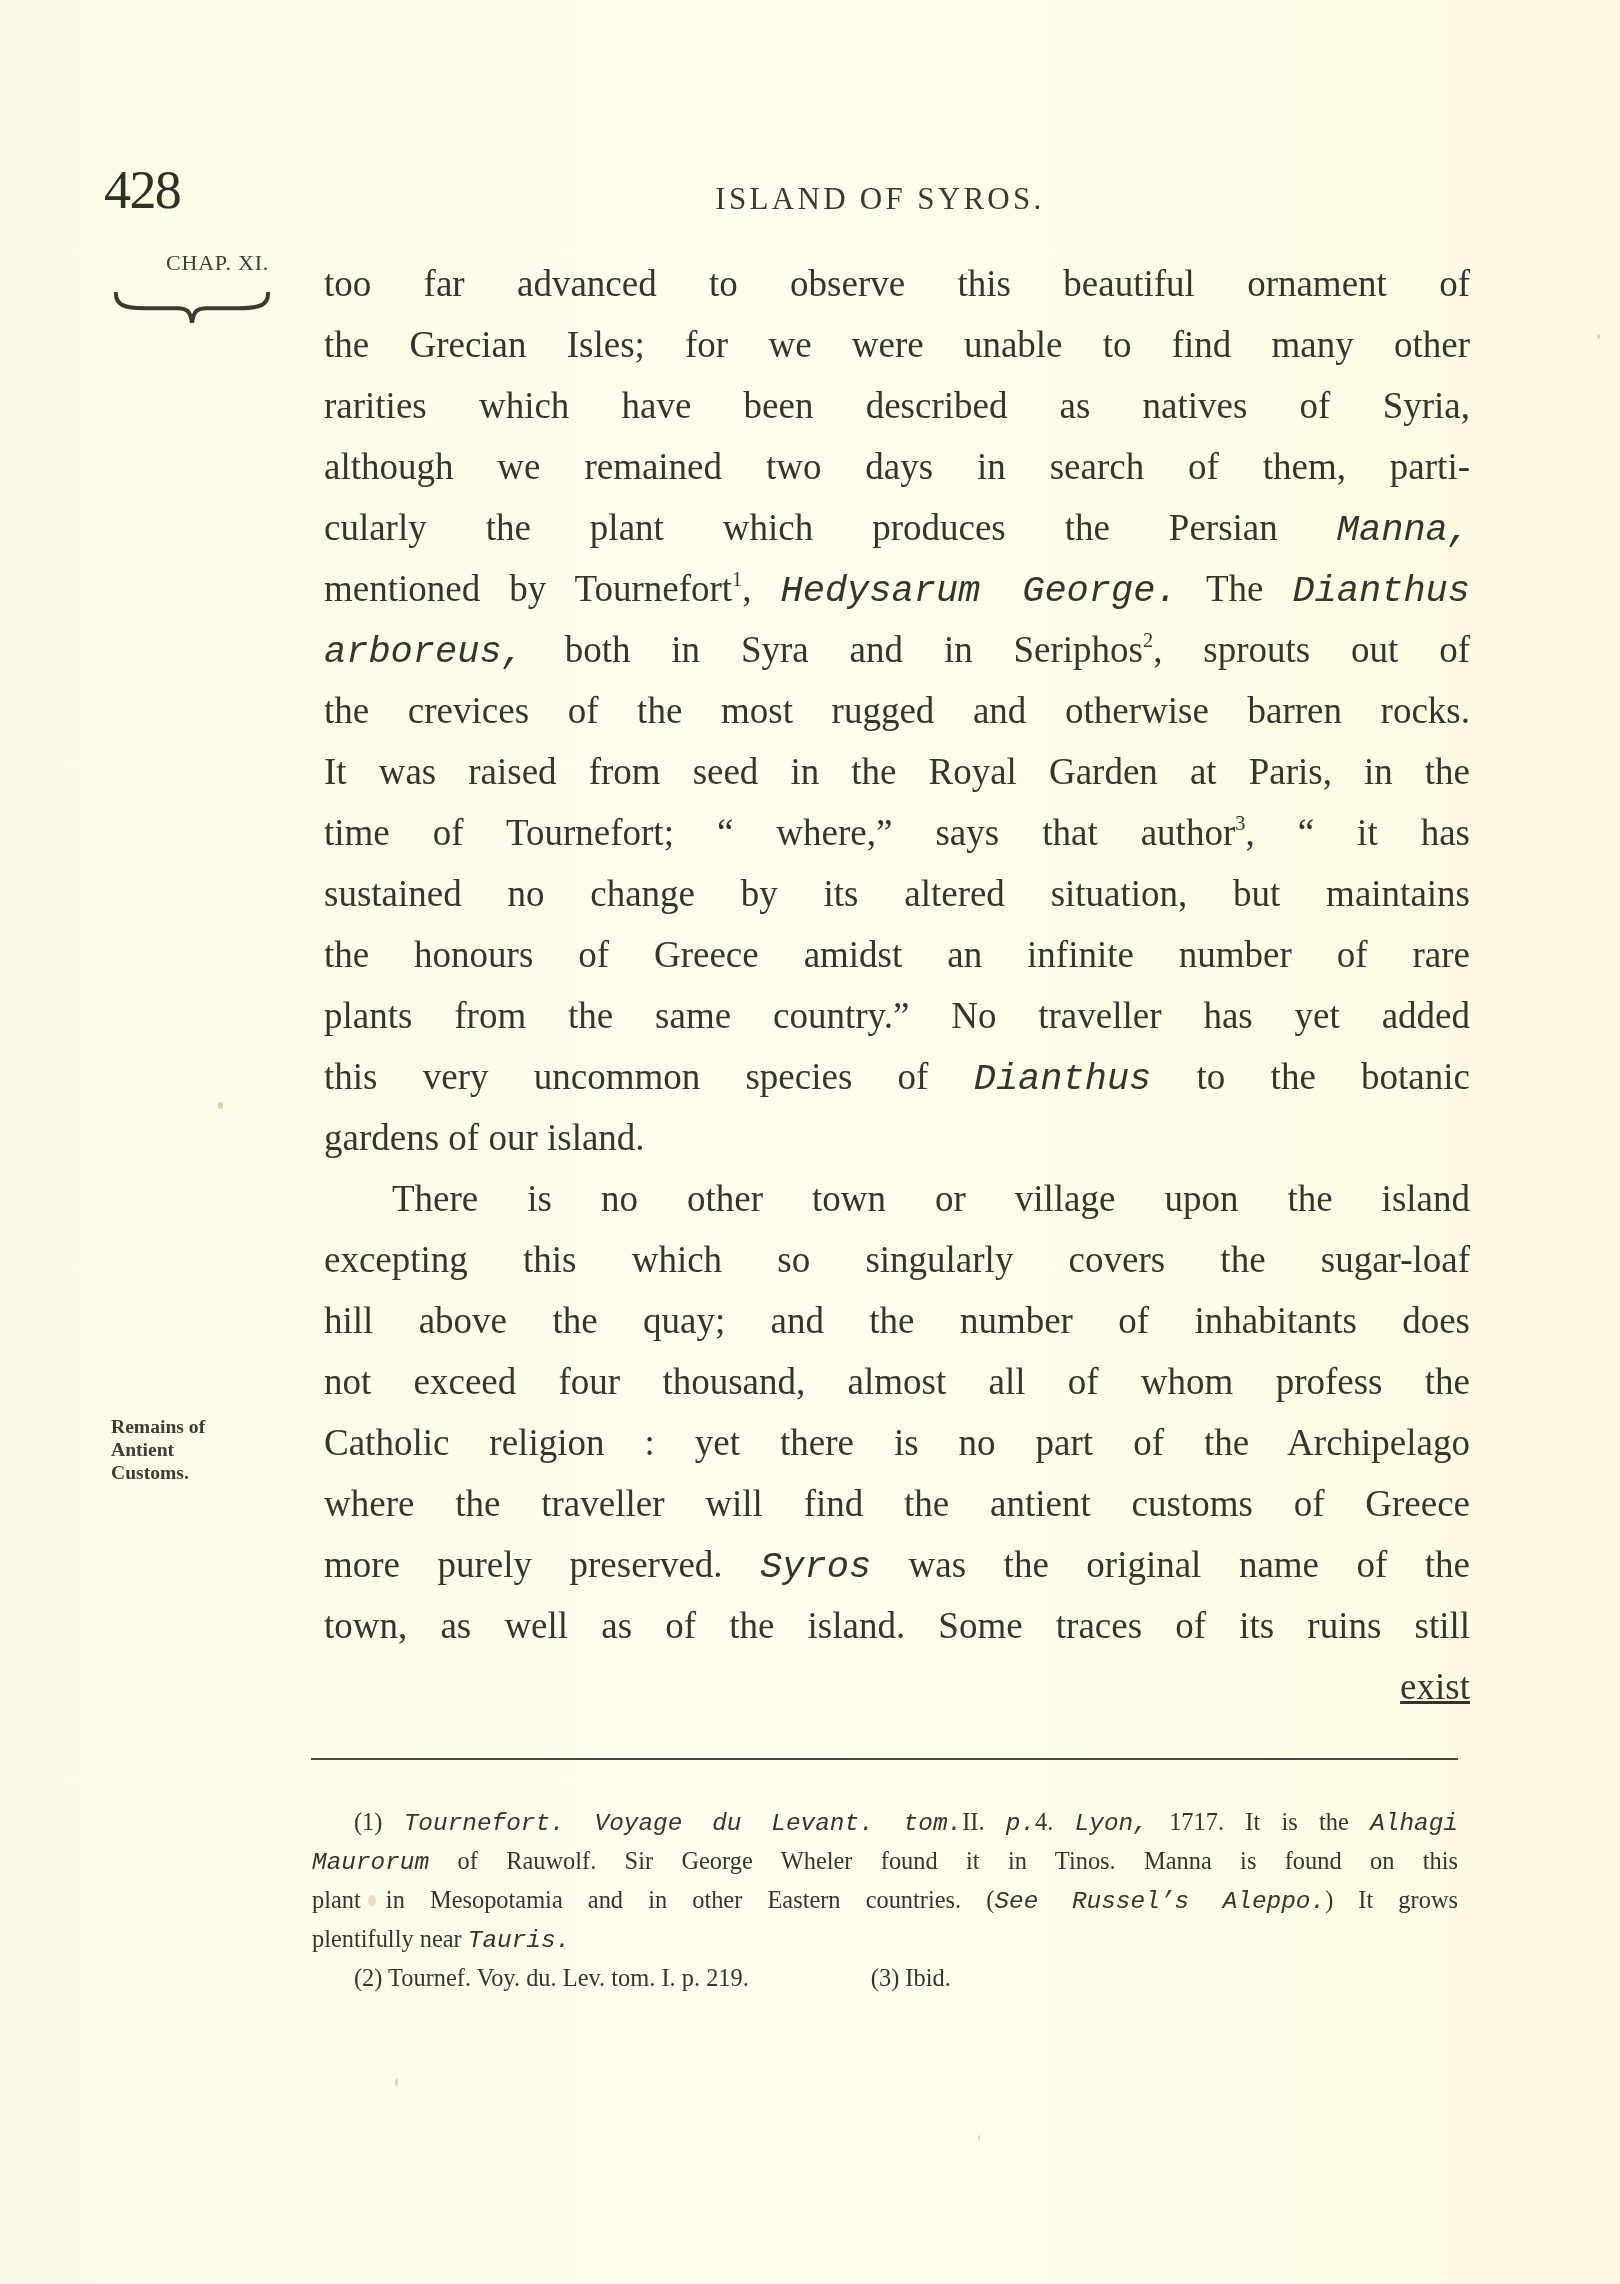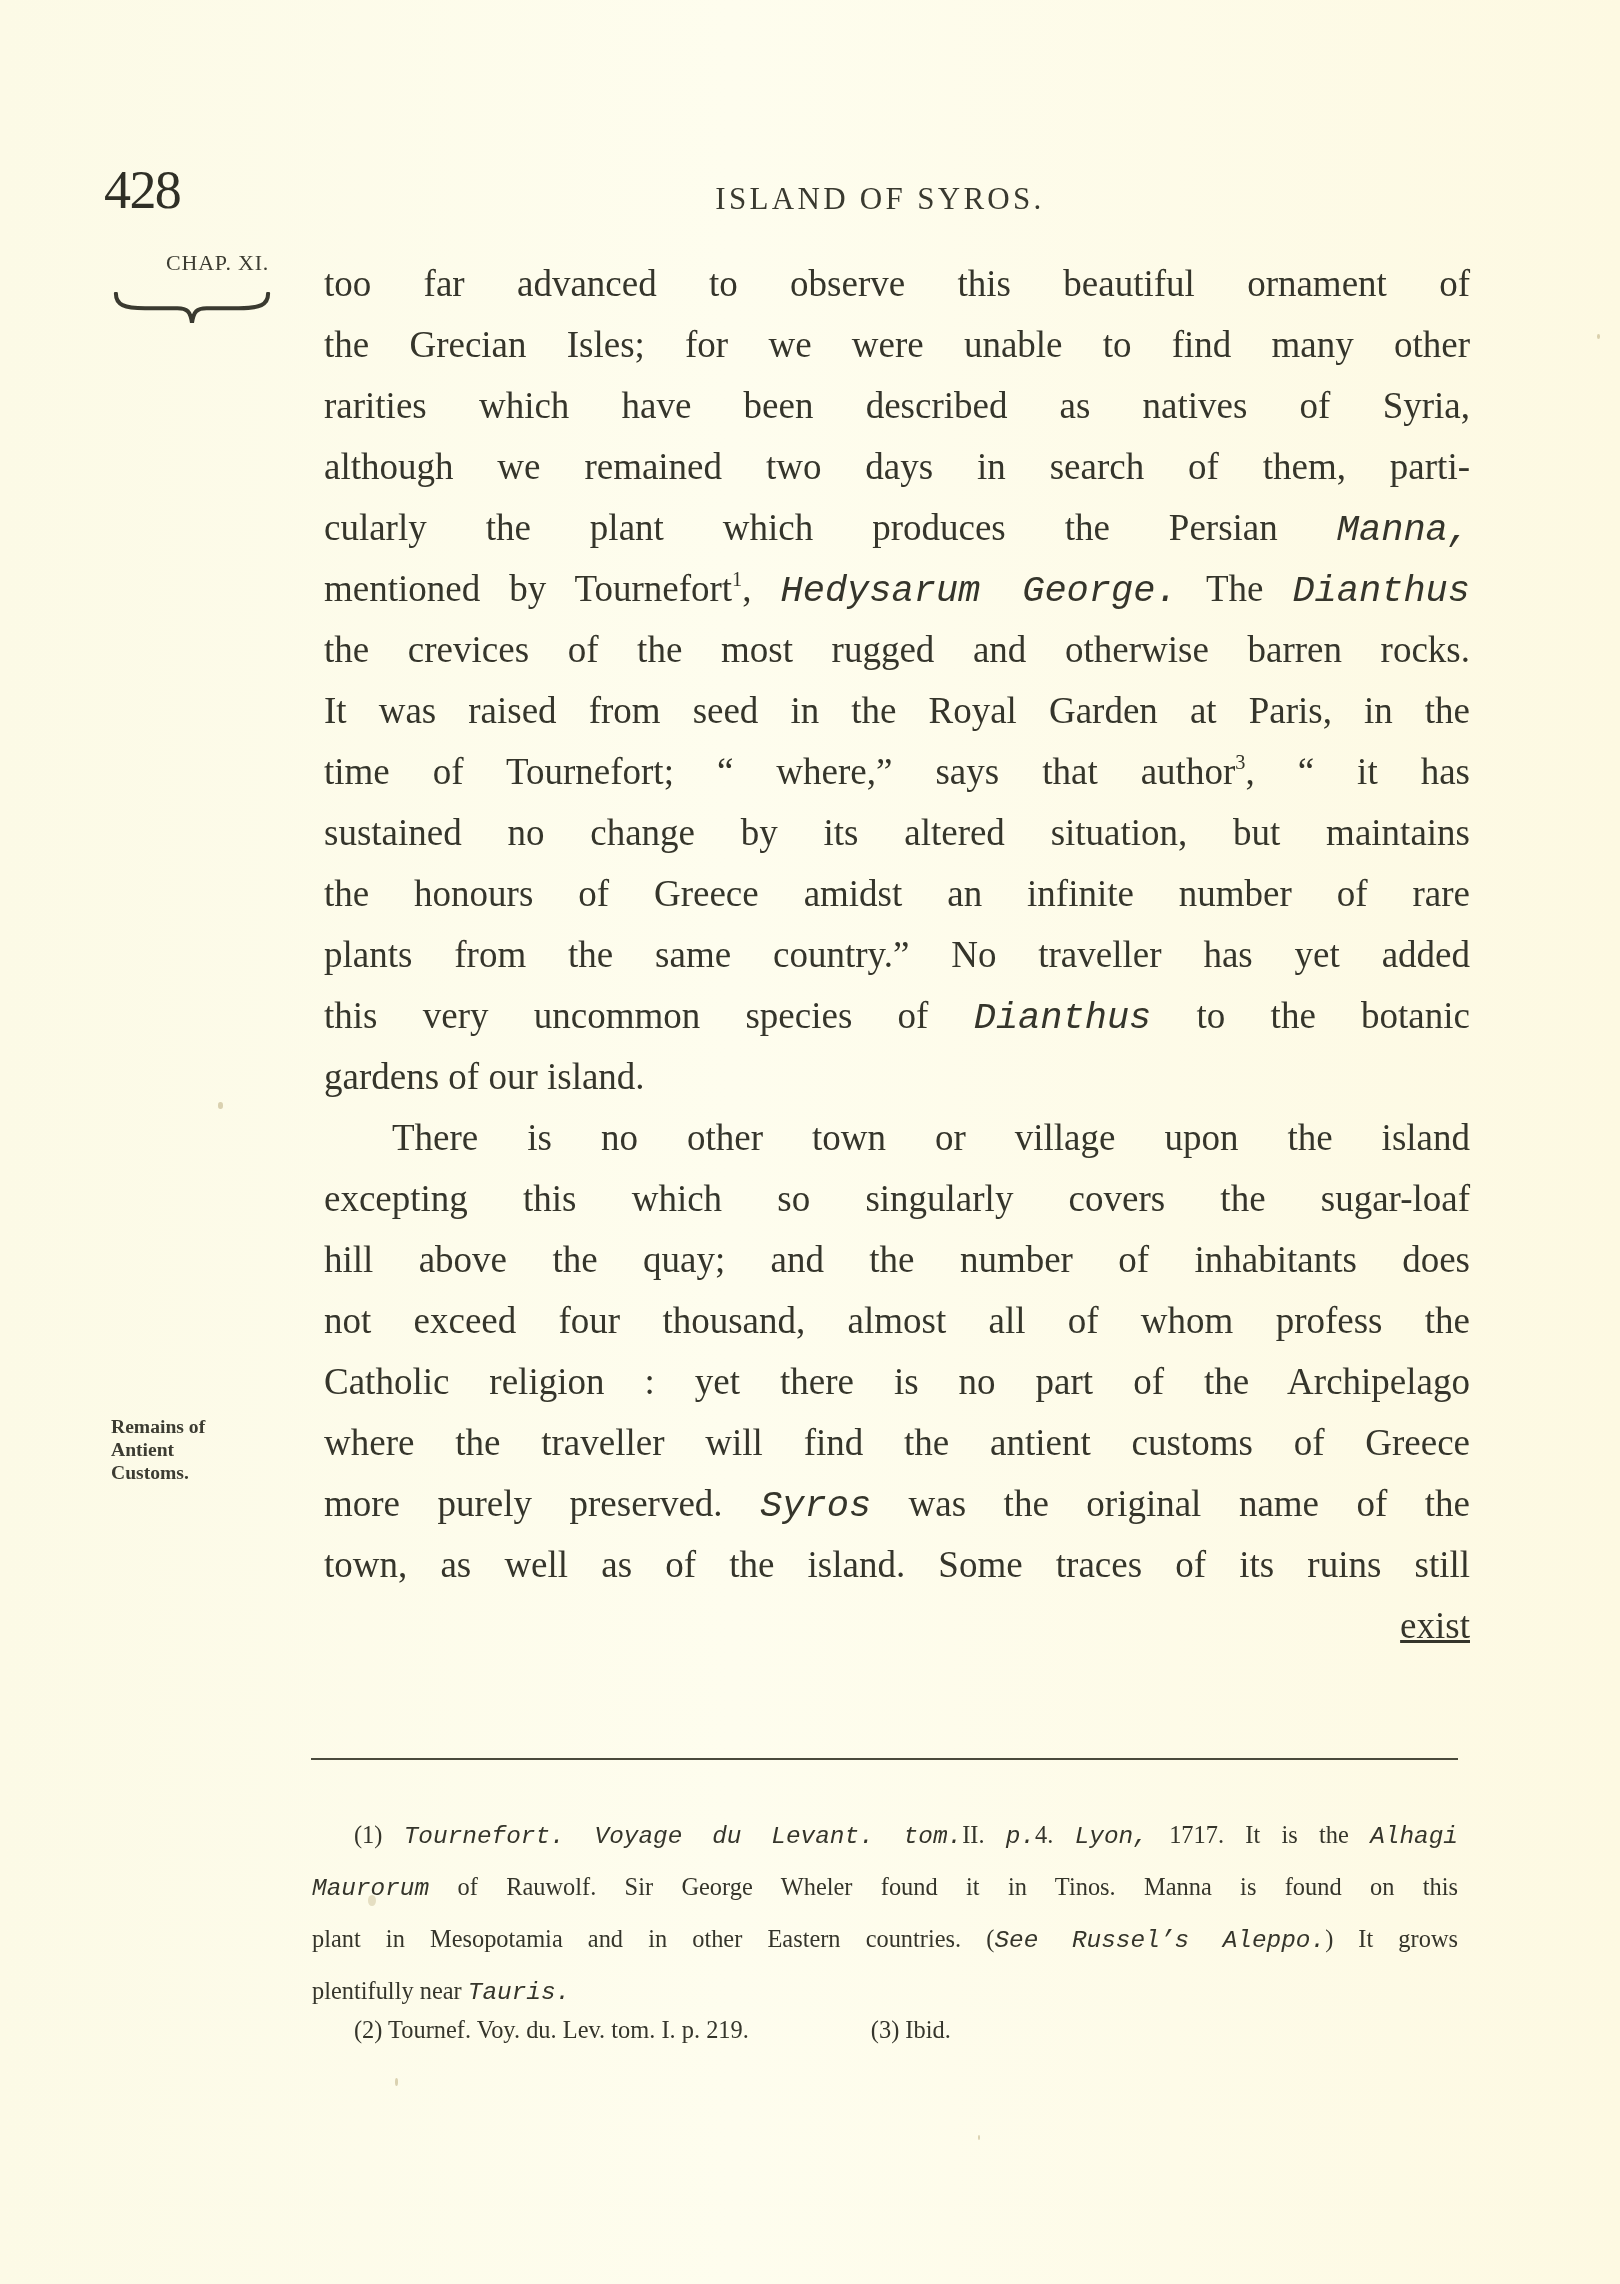--- a/index.html
+++ b/index.html
@@ -57,21 +57,21 @@
   .rule {
     position: absolute; left: 311px; top: 1758px; width: 1147px; height: 2.4px;
     background: #4a4a3c;
   }
   .footnotes {
     position: absolute; left: 312px; top: 1802px; width: 1146px;
   }
   .fn-line {
     display: block; height: 39px; line-height: 39px;
     font-size: 24.4px; white-space: nowrap;
-    text-align: justify; text-align-last: justify; margin-top: 13px;
+    text-align: justify; text-align-last: justify;
   }
   .fn-line.first { padding-left: 42px; }
   .fn-line.last { text-align-last: left; }
   .fn-row { display: block; height: 39px; line-height: 39px; font-size: 24.4px; padding-left: 42px; white-space: nowrap; }
   .fn-row .gap { display: inline-block; width: 122px; }
   .speck { position: absolute; background: #b8a878; border-radius: 50%; opacity: 0.5; }
 </style>
 </head>
 <body>
 
@@ -91,20 +91,21 @@
     <div>Customs.</div>
   </div>
 
   <div class="body-text" id="body-text">
       <span class="line"><span>too far advanced to observe this beautiful ornament of</span></span>
       <span class="line"><span>the Grecian Isles; for we were unable to find many other</span></span>
       <span class="line"><span>rarities which have been described as natives of Syria,</span></span>
       <span class="line"><span>although we remained two days in search of them, parti-</span></span>
       <span class="line"><span>cularly the plant which produces the Persian </span><i>Manna,</i></span>
       <span class="line"><span>mentioned by Tournefort</span><sup>1</sup><span>, </span><i>Hedysarum George.</i><span> The </span><i>Dianthus</i></span>
+      <span class="line"><i>arboreus,</i><span> both in Syra and in Seriphos</span><sup>2</sup><span>, sprouts out of</span></span>
       <span class="line"><span>the crevices of the most rugged and otherwise barren rocks.</span></span>
       <span class="line"><span>It was raised from seed in the Royal Garden at Paris, in the</span></span>
       <span class="line"><span>time of Tournefort; “ where,” says that author</span><sup>3</sup><span>, “ it has</span></span>
       <span class="line"><span>sustained no change by its altered situation, but maintains</span></span>
       <span class="line"><span>the honours of Greece amidst an infinite number of rare</span></span>
       <span class="line"><span>plants from the same country.” No traveller has yet added</span></span>
       <span class="line"><span>this very uncommon species of </span><i>Dianthus</i><span> to the botanic</span></span>
       <span class="line last"><span>gardens of our island.</span></span>
       <span class="line indent"><span>There is no other town or village upon the island</span></span>
       <span class="line"><span>excepting this which so singularly covers the sugar-loaf</span></span>

